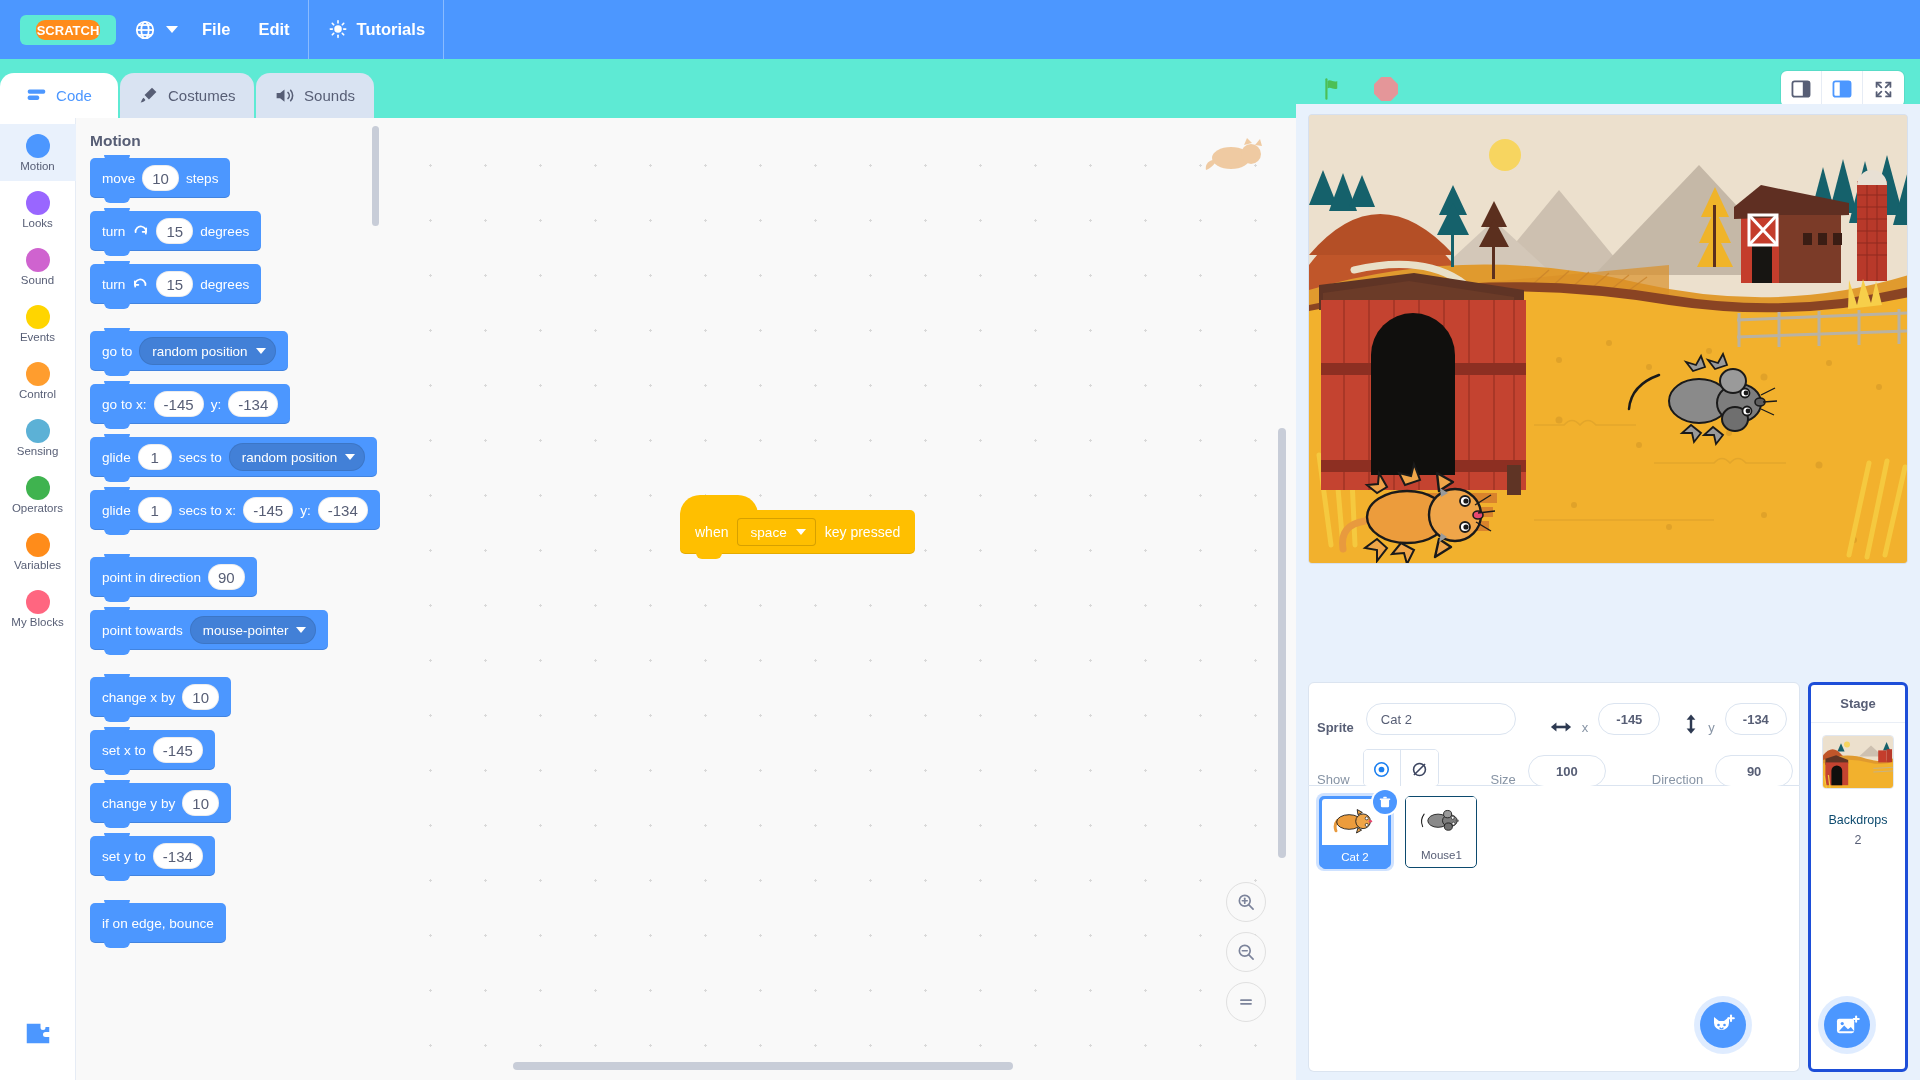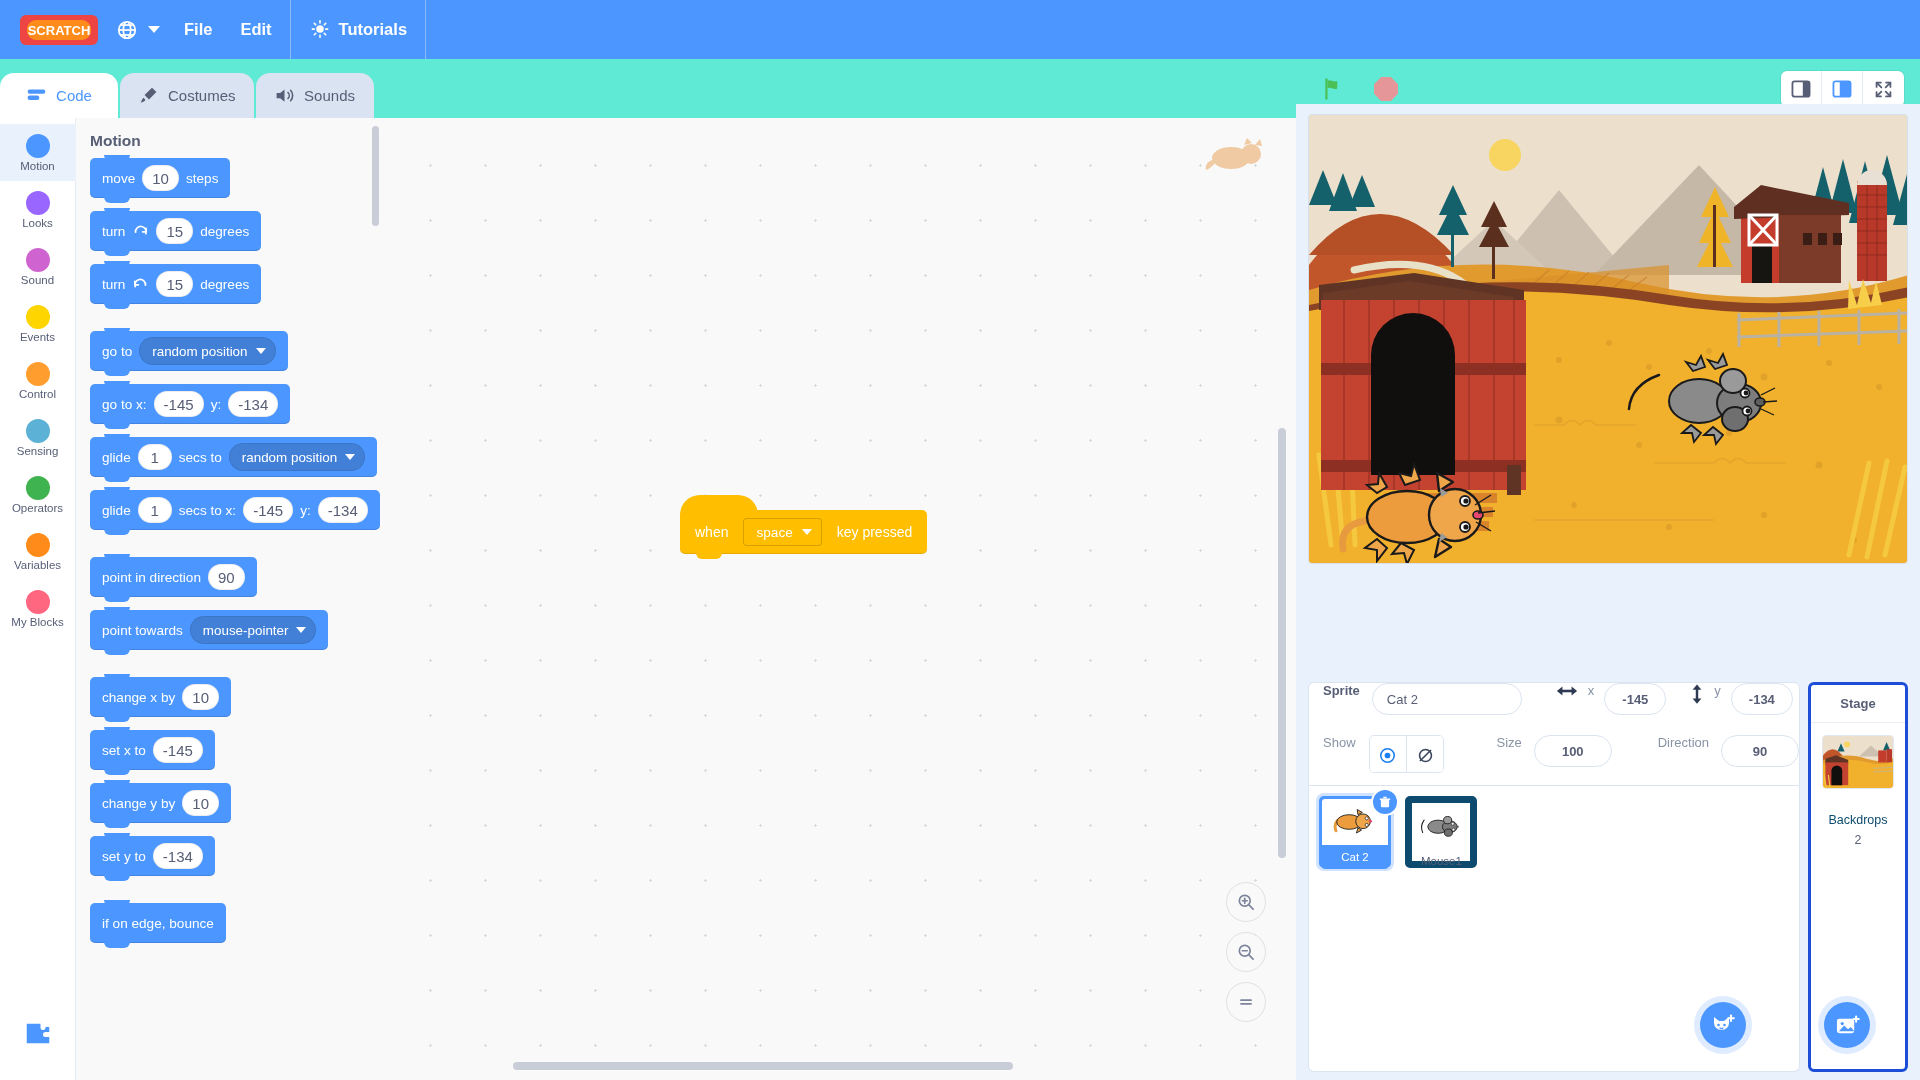--- a/index.html
+++ b/index.html
@@ -11,22 +11,22 @@
     background: #e8f1fc;
   }
   #app { position: relative; width: 1920px; height: 1080px; }
 
   
   .menubar {
     position: absolute; left: 0; top: 0; width: 1920px; height: 59px;
     background: #4c97ff; display: flex; align-items: center;
   }
   .logo {
-    margin-left: 20px; width: 78px; height: 30px;
-    background: #ef4444; border-radius: 6px;
+    margin-left: 20px; width: 96px; height: 30px;
+    background: #5eead4; border-radius: 6px;
     display: flex; align-items: center; justify-content: center;
     position: relative;
   }
   .mb-item {
     height: 59px; display: flex; align-items: center; gap: 8px;
     padding: 0 14px; color: #fff; font-size: 16.5px; font-weight: bold;
     cursor: pointer;
   }
   .mb-globe { padding: 0 10px 0 18px; }
   .globe-ic { width: 22px; height: 22px; position: relative; }
@@ -162,21 +162,21 @@
   }
   
   .watermark {
     position: absolute; right: 30px; top: 14px; width: 62px; height: 50px;
     opacity: 0.55;
   }
   
   .hatblock {
     position: absolute; left: 297px; top: 392px;
     height: 44px; background: #ffbf00; border-radius: 5px;
-    display: flex; align-items: center; gap: 15px; padding: 0 15px;
+    display: flex; align-items: center; gap: 9px; padding: 0 15px;
     color: #fff; font-size: 14px; cursor: grab;
     box-shadow: inset 0 -1px 0 rgba(0,0,0,0.1);
   }
   .hatblock .hat-cap {
     position: absolute; left: 0; top: -15px; width: 78px; height: 20px;
     background: #ffbf00; border-radius: 40px 40px 0 0;
   }
   .hatblock::after {
     content: ""; position: absolute; left: 16px; bottom: -5px;
     width: 26px; height: 6px; background: #ffbf00;
@@ -220,21 +220,21 @@
     border: 1px solid #d6e0ef;
   }
   .stage svg { display: block; }
 
   
   .spriteinfo {
     position: absolute; left: 12px; top: 578px; width: 492px; height: 104px;
     background: #fff; border: 1px solid #dbe4f0;
     border-radius: 6px 6px 0 0;
   }
-  .si-row { display: flex; align-items: flex-start; height: 52px; padding-left: 14px; }
+  .si-row { display: flex; align-items: flex-end; height: 52px; padding-left: 8px; }
   .si-lbl { font-size: 13px; color: #575e75; font-weight: bold; }
   .si-lbl-reg { font-size: 13px; color: #8794a5; }
   .si-input {
     border: 1px solid #dbe4f0; border-radius: 16px; height: 32px;
     font-size: 13px; color: #575e75; display: flex; align-items: center;
     padding: 0 14px; background: #fff;
   }
   .si-input.num {
     width: 62px; justify-content: center; font-weight: bold; padding: 0;
   }
@@ -253,21 +253,21 @@
 
   
   .spritelist {
     position: absolute; left: 12px; top: 682px; width: 492px; height: 286px;
     background: #fff; border: 1px solid #dbe4f0; border-top: none;
     border-radius: 0 0 6px 6px;
     padding: 10px;
   }
   .sprite-tile {
     position: relative; width: 72px; height: 72px; border-radius: 5px;
-    border: 7px solid #0c4a6e; background: #fff; display: inline-block;
+    border: 1px solid #0c4a6e; background: #fff; display: inline-block;
     margin-right: 10px; cursor: pointer; vertical-align: top;
   }
   .sprite-tile.sel {
     border: 3px solid #4c97ff; background: #4c97ff;
     box-shadow: 0 0 0 3px #cfe2ff;
   }
   .sprite-thumb {
     height: 46px; display: flex; align-items: center; justify-content: center;
     background: #fff; border-radius: 3px 3px 0 0; overflow: hidden;
   }

